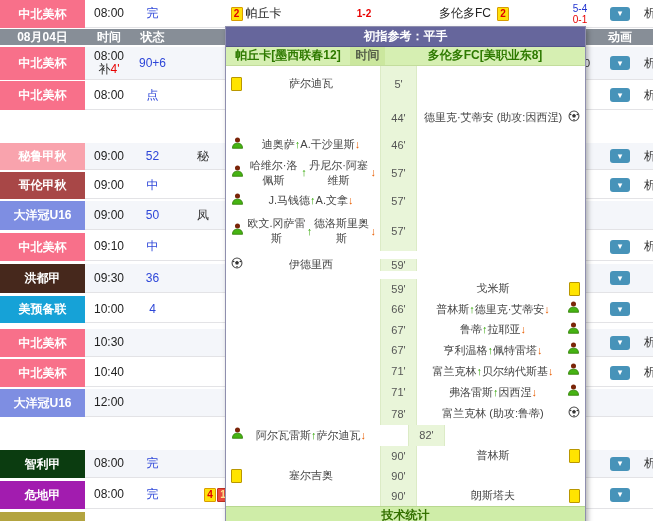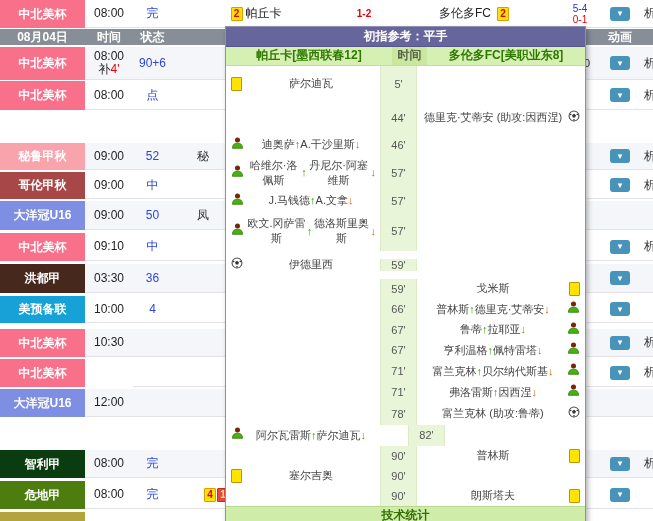--- a/index.html
+++ b/index.html
@@ -31,21 +31,21 @@
   .score-main{color:#e80000;font-weight:bold;font-size:10px}
   .team-name{color:#222}
   .sliver-char{position:absolute;color:#333}
   
   #popup{position:absolute;left:225px;top:26px;width:361px;height:500px;background:#fff;z-index:10;
          border:1px solid #8f8fae;box-shadow:2px 3px 5px rgba(0,0,0,.3);box-sizing:border-box;
          display:flex;flex-direction:column}
   #popup-title{height:21px;background:#66669c;border-bottom:1px solid #55558a;color:#fff;font-weight:bold;
          display:flex;align-items:center;justify-content:center}
   #popup-head{height:20px;background:#d6efb2;display:flex;font-weight:bold;color:#2e7a00;border-bottom:1px solid #c3dd9c}
-  .ph-home{width:166px;display:flex;align-items:center;justify-content:center}
+  .ph-home{width:124px;display:flex;align-items:center;justify-content:center}
   .ph-time{width:35px;display:flex;align-items:center;justify-content:center;background:#cbe79e;color:#555f49}
   .ph-away{flex:1;display:flex;align-items:center;justify-content:center}
   #events{flex:0 0 auto}
   .ev-row{display:flex;width:100%}
   .ev-home{width:154px;position:relative;display:flex;align-items:center;justify-content:center;
            padding:0 4px 0 20px;box-sizing:border-box;text-align:center;font-size:11px;color:#454545;line-height:15px}
   .ev-time{width:35px;background:#e9f5d9;border-left:1px solid #dcebc6;border-right:1px solid #dcebc6;
            display:flex;align-items:center;justify-content:center;font-size:11px;color:#555}
   .ev-away{flex:1;position:relative;display:flex;align-items:center;justify-content:center;
            padding:0 20px 0 4px;box-sizing:border-box;text-align:center;font-size:11px;color:#454545;line-height:15px}
@@ -186,21 +186,21 @@
       <div class="cell c-anim">
         <div class="dd">▾</div>
       </div>
       <div class="cell c-ana">
         <span class="ana-link">析</span>
       </div>
     </div>
     <div class="row tint" style="top: 264px; height: 29px;">
       <div class="cell c-league" style="background: rgb(70, 40, 28);">洪都甲</div>
       <div class="cell c-time">
-        <span>03:30</span>
+        <span>09:30</span>
       </div>
       <div class="cell c-status">36</div>
       <div class="cell c-mid"></div>
       <div class="cell c-half"></div>
       <div class="cell c-anim">
         <div class="dd">▾</div>
       </div>
       <div class="cell c-ana"></div>
     </div>
     <div class="row" style="top: 296px; height: 27px;">
@@ -226,20 +226,23 @@
       <div class="cell c-half"></div>
       <div class="cell c-anim">
         <div class="dd">▾</div>
       </div>
       <div class="cell c-ana">
         <span class="ana-link">析</span>
       </div>
     </div>
     <div class="row" style="top: 359px; height: 28px;">
       <div class="cell c-league" style="background: rgb(248, 112, 138);">中北美杯</div>
+      <div class="cell c-time">
+        <span>10:40</span>
+      </div>
       <div class="cell c-status"></div>
       <div class="cell c-mid"></div>
       <div class="cell c-half"></div>
       <div class="cell c-anim">
         <div class="dd">▾</div>
       </div>
       <div class="cell c-ana">
         <span class="ana-link">析</span>
       </div>
     </div>
@@ -263,21 +266,21 @@
       <div class="cell c-mid"></div>
       <div class="cell c-half"></div>
       <div class="cell c-anim">
         <div class="dd">▾</div>
       </div>
       <div class="cell c-ana">
         <span class="ana-link">析</span>
       </div>
     </div>
     <div class="row" style="top: 481px; height: 28px;">
-      <div class="cell c-league" style="background: #4d7c0f;">危地甲</div>
+      <div class="cell c-league" style="background: #a21caf;">危地甲</div>
       <div class="cell c-time">
         <span>08:00</span>
       </div>
       <div class="cell c-status">完</div>
       <div class="cell c-mid">
         <span style="position: absolute; left: 32px; display: flex; gap: 1px;">
           <span class="badge badge-y">4</span>
           <span class="badge badge-r">1</span>
         </span>
       </div>

